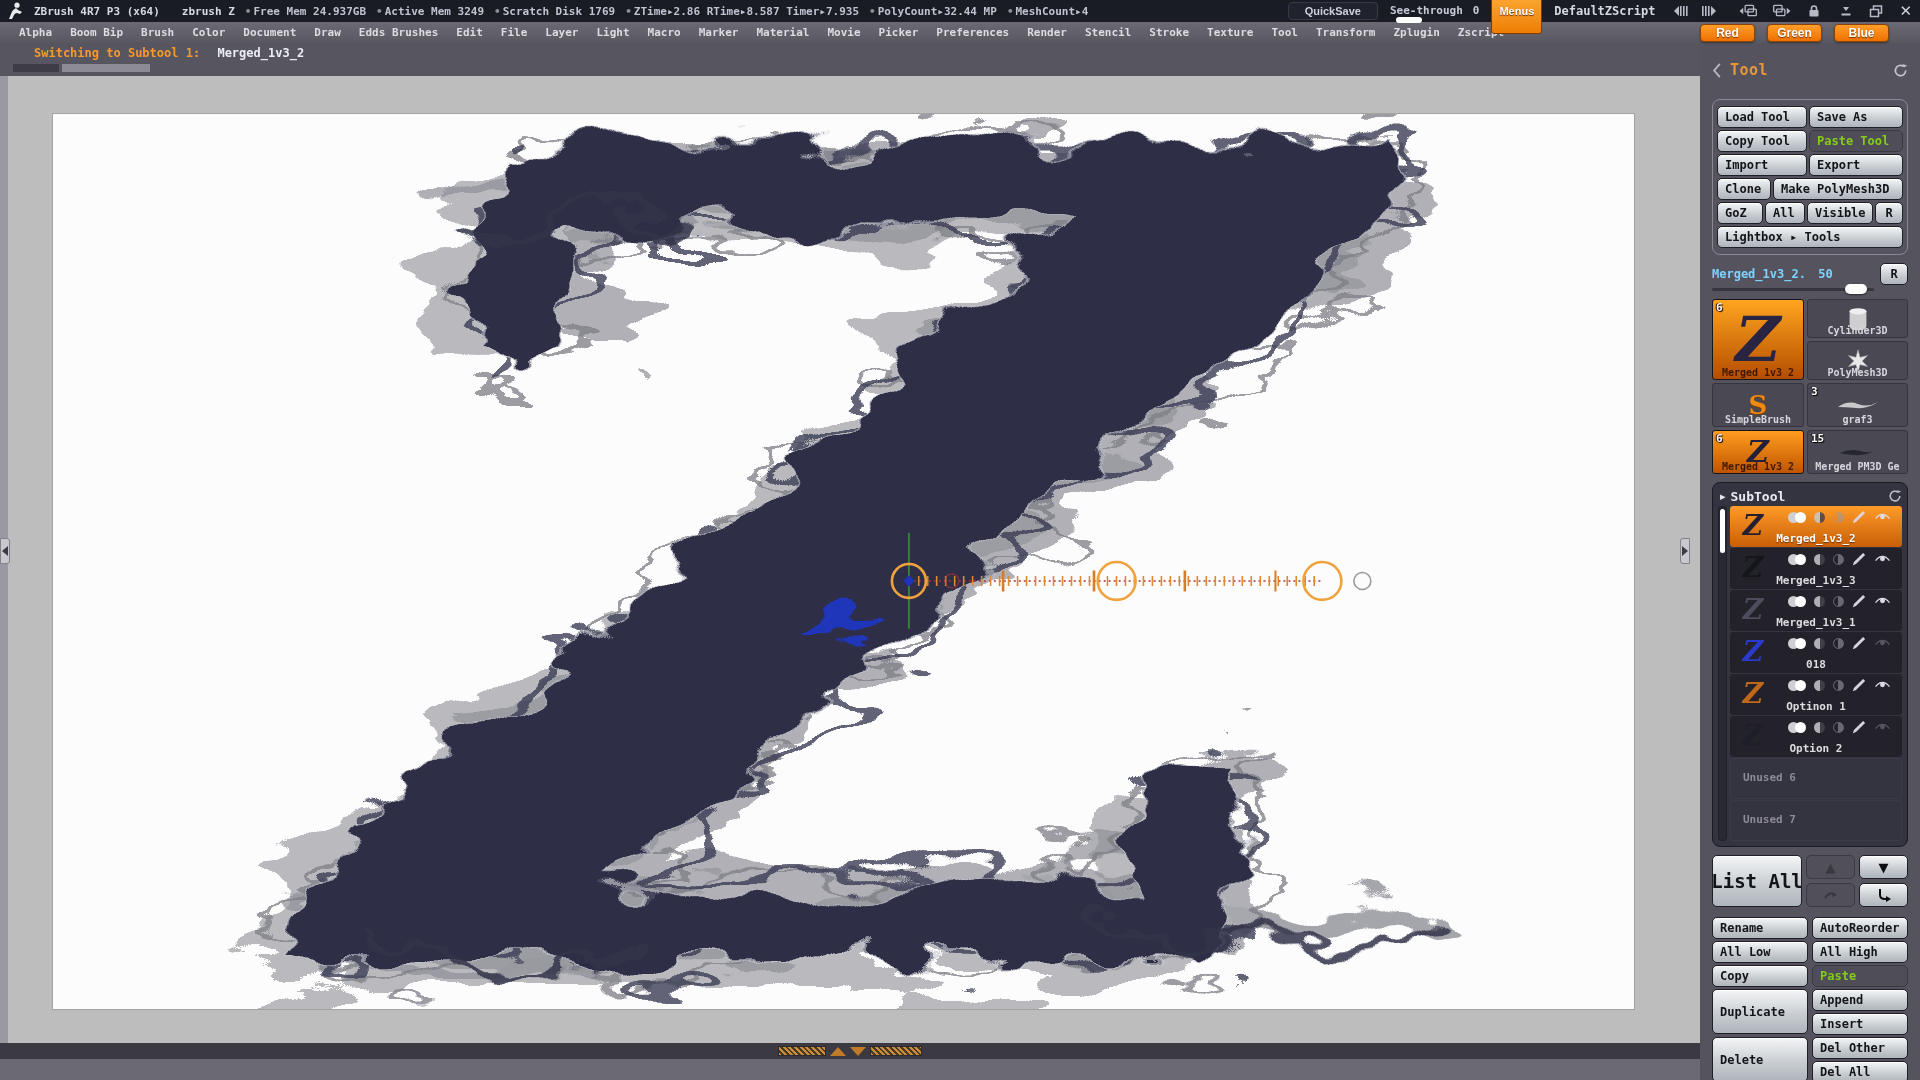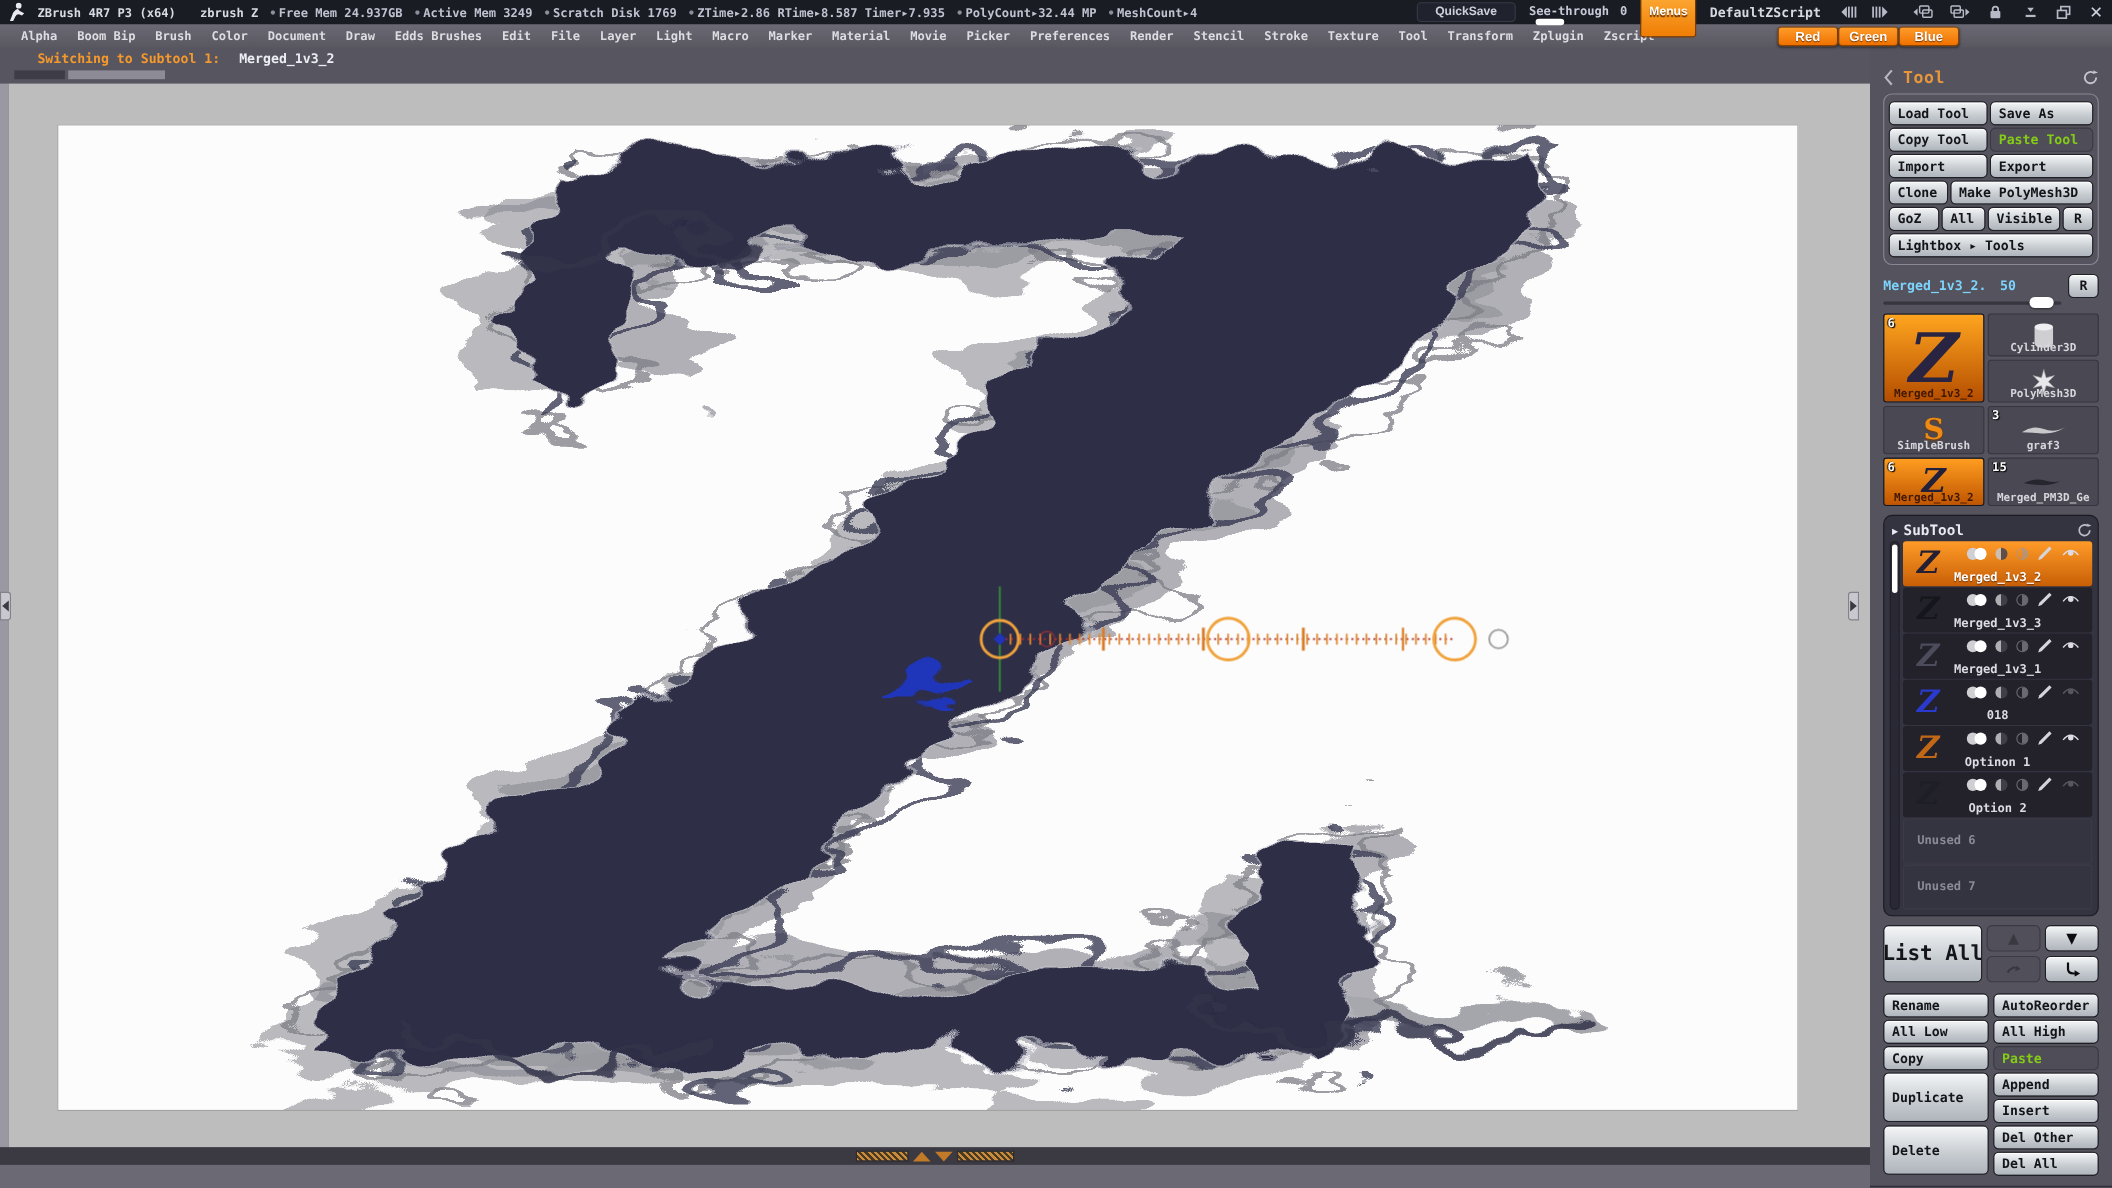--- a/index.html
+++ b/index.html
@@ -20,21 +20,21 @@
 .see-pill{position:absolute;left:6px;bottom:-4px;width:26px;height:6px;background:#fff;border-radius:3px}
 .menus-btn{background:linear-gradient(#ffb23f,#ef7d04);border:1px solid #7c3c00;border-radius:3px;padding:16px 7px;color:#fff;text-shadow:0 1px 1px #5c2c00;font-weight:bold;font-size:11px;cursor:pointer}
 .zscript-label{color:#d6d9e2;font-size:12px;white-space:nowrap}
 .tb-ic{height:14px;color:#c4c8d4;opacity:.92}
 .winctl{display:flex;align-items:center;gap:16px;margin-left:6px}
 .close-x{font-family:"DejaVu Sans",sans-serif;font-size:15px;font-weight:bold;color:#cfd3df;line-height:14px;cursor:pointer}
 
 
 .menubar{position:absolute;left:0;top:22px;width:1920px;height:21px;background:linear-gradient(#6b6974,#59575f);display:flex;align-items:center;padding-left:10px;z-index:25}
 .menu-item{padding:0 9px;font-size:11px;font-weight:bold;color:#dcdce2;white-space:nowrap;cursor:pointer}
-.rgb-row{position:absolute;left:1616px;top:2px;display:flex;gap:0}
+.rgb-row{position:absolute;left:1700px;top:2px;display:flex;gap:12px}
 .rgb-btn{min-width:55px;text-align:center;background:linear-gradient(#ff9d2b,#ef7100);border:1px solid #8a4300;border-radius:4px;padding:1px 8px;color:#fff;font-weight:bold;font-size:12px;text-shadow:0 1px 1px #6b3300;box-shadow:0 1px 2px rgba(0,0,0,.4);cursor:pointer}
 
 
 .status-line{position:absolute;left:34px;top:46px;font-size:12px;font-weight:bold;white-space:nowrap;z-index:5}
 .status-prefix{color:#f5992c}
 .status-subject{color:#eceef4;margin-left:10px}
 .pbar1{position:absolute;left:13px;top:64px;width:46px;height:8px;background:#3e3d47;z-index:5}
 .pbar2{position:absolute;left:62px;top:64px;width:88px;height:8px;background:#8d8c96;z-index:5}
 
 
@@ -58,21 +58,21 @@
 .grip-tri-dn{width:0;height:0;border-left:8px solid transparent;border-right:8px solid transparent;border-top:9px solid #c07a28}
 .bottom-strip{position:absolute;left:0;top:1059px;width:1700px;height:21px;background:#6b6974;z-index:6}
 
 
 .panel{position:absolute;left:1700px;top:43px;width:220px;height:1037px;background:#55535e;padding:0 12px;overflow:hidden;z-index:20}
 .tool-header{display:flex;align-items:center;margin-top:14px;height:26px;color:#e8963c}
 .tool-header .back{color:#b9b8c2;margin-right:8px;height:15px}
 .tool-title{font-size:15px;font-weight:bold;letter-spacing:.5px}
 .tool-header .refresh{margin-left:auto;height:15px;color:#c6c5cf}
 
-.zbox{border:1px solid #8a8894;border-radius:8px;padding:4px;margin-top:2px}
+.zbox{border:1px solid #8a8894;border-radius:8px;padding:4px;margin-top:16px}
 .row{display:grid;gap:2px;margin:2px 0}
 .zb{display:flex;align-items:center;padding-left:7px;height:22px;background:linear-gradient(#f4f6f7,#c6cbd0 60%,#afb5bc);border:1px solid #1f2026;border-radius:5px;box-shadow:inset 0 1px 0 #fff;font-family:"DejaVu Sans Mono",monospace;font-weight:bold;font-size:12px;color:#14151a;white-space:nowrap;cursor:pointer;overflow:hidden}
 .zb.dis{background:#4f4e58;color:#84cc16;border-color:#3a3943;box-shadow:none;cursor:default}
 .zb.ctr{justify-content:center;padding-left:0}
 
 .slider-row{display:grid;grid-template-columns:1fr 28px;gap:6px;align-items:start;margin-top:8px;height:30px}
 .slider-label{font-size:12px;font-weight:bold;color:#7dd3fc;white-space:nowrap}
 .slider-val{margin-left:5px}
 .slider-track{position:relative;height:3px;background:#37363f;border-radius:2px;margin-top:6px}
 .slider-pill{position:absolute;left:82%;top:-4px;width:22px;height:10px;background:#fff;border-radius:5px;box-shadow:0 1px 2px rgba(0,0,0,.5);cursor:pointer}

